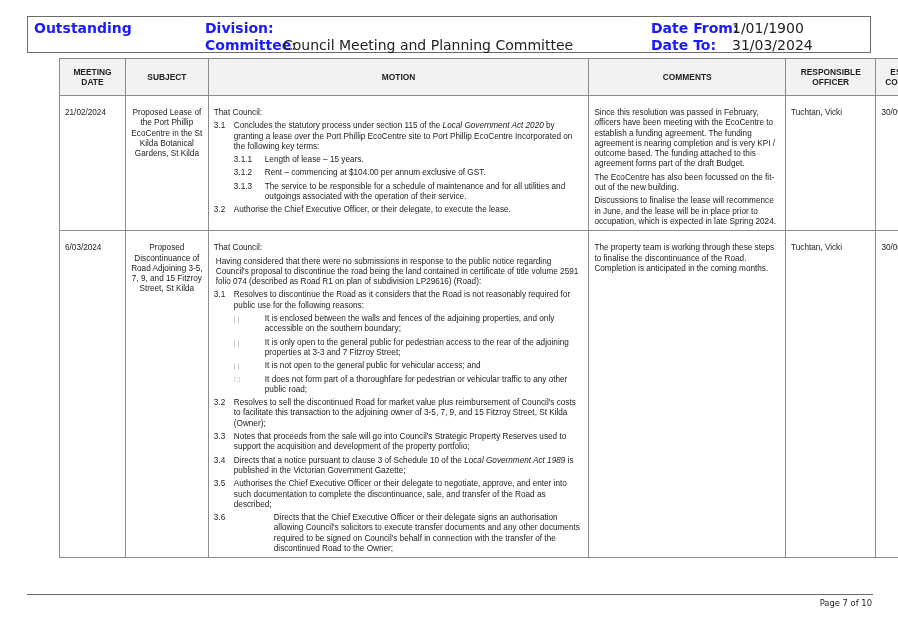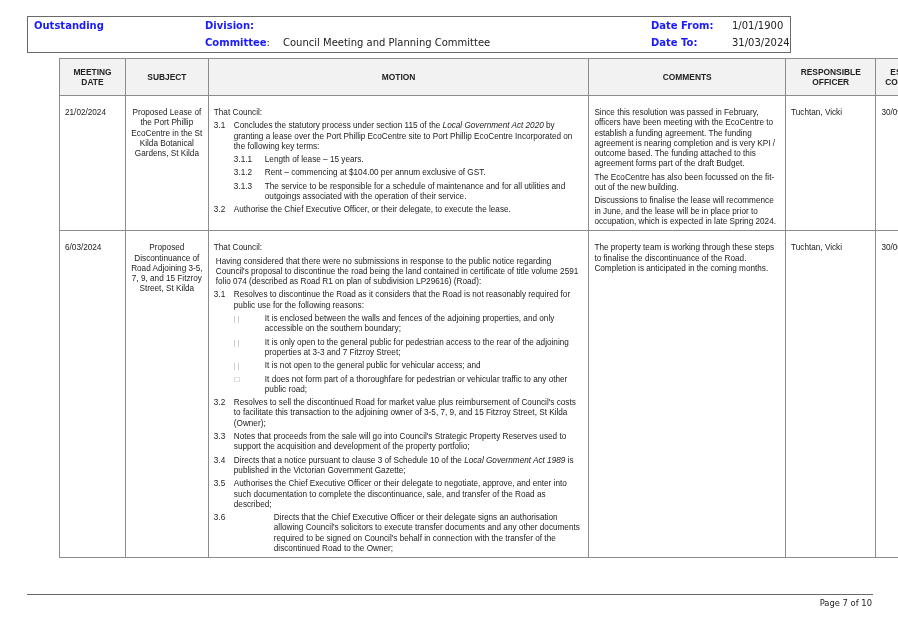--- a/index.html
+++ b/index.html
@@ -1,21 +1,21 @@
 <!DOCTYPE html>
 <html><head>
 <meta charset="utf-8">
 <style>
   html, body { margin: 0; padding: 0; background: #ffffff; }
   body { width: 898px; height: 627px; position: relative; overflow: hidden;
          font-family: "Liberation Sans", sans-serif; color: #222; }
 
-  .header-box { position: absolute; left: 27px; top: 16px; width: 764px; height: 37px;
+  .header-box { position: absolute; left: 27px; top: 16px; width: 844px; height: 37px;
     border: 1px solid #6a6a6a; box-sizing: border-box;
-    font-family: "DejaVu Sans", sans-serif; font-size: 10px; }
+    font-family: "DejaVu Sans", sans-serif; font-size: 14px; }
   .hb-title { position: absolute; left: 6px; top: 3px; color: #1a1aff; font-weight: bold; }
   .hb-lbl { position: absolute; color: #1a1aff; font-weight: bold; }
   .hb-val { position: absolute; color: #222; }
 
   table.motions { position: absolute; left: 27px; top: 58px; width: 894px;
     border-collapse: collapse; font-size: 8.2px; line-height: 10.3px; margin-left: 32px; }
   table.motions th, table.motions td { border: 1px solid #8c8c8c; vertical-align: top; }
   table.motions th { background: #f2f2f2; font-weight: bold; font-size: 8.4px; text-align: center;
     vertical-align: middle; height: 36px; padding: 0 3px; line-height: 10px; }
   table.motions td { padding: 12px 5px 3px 5px; }

